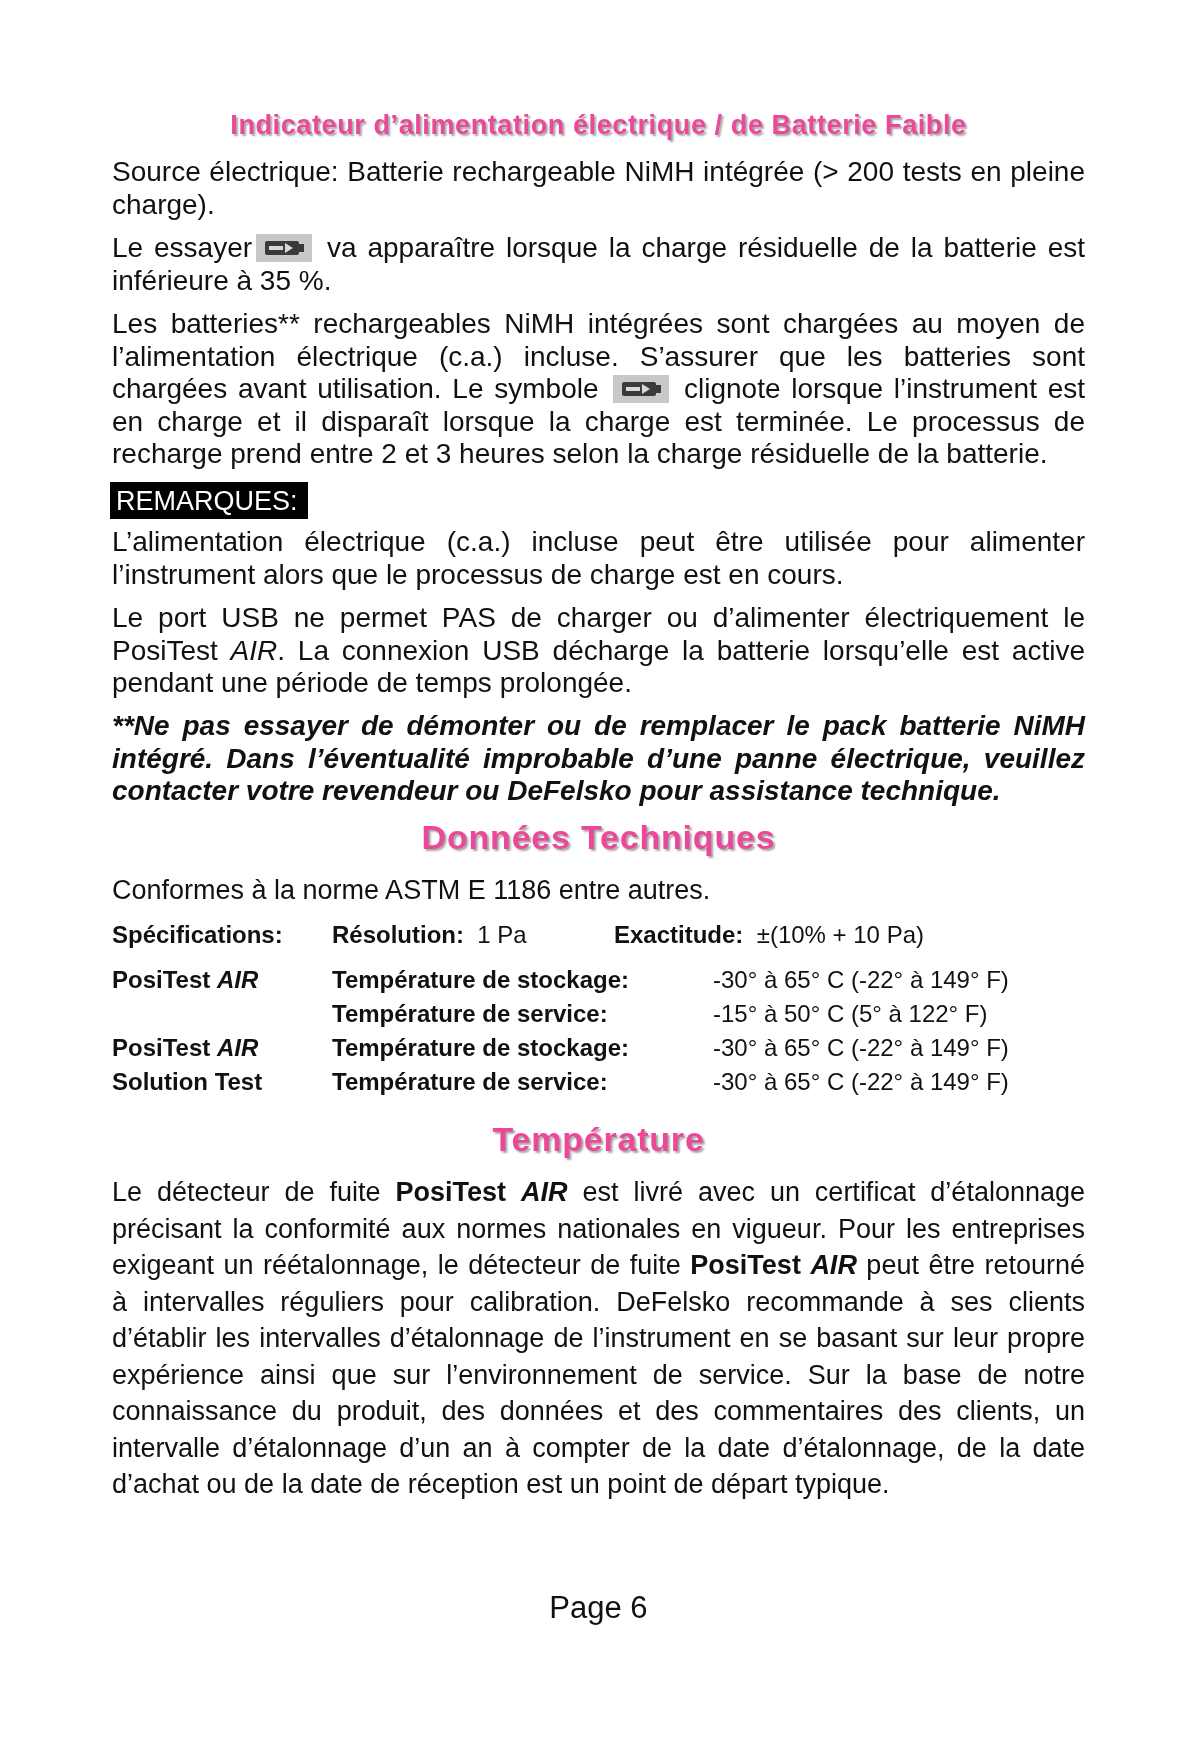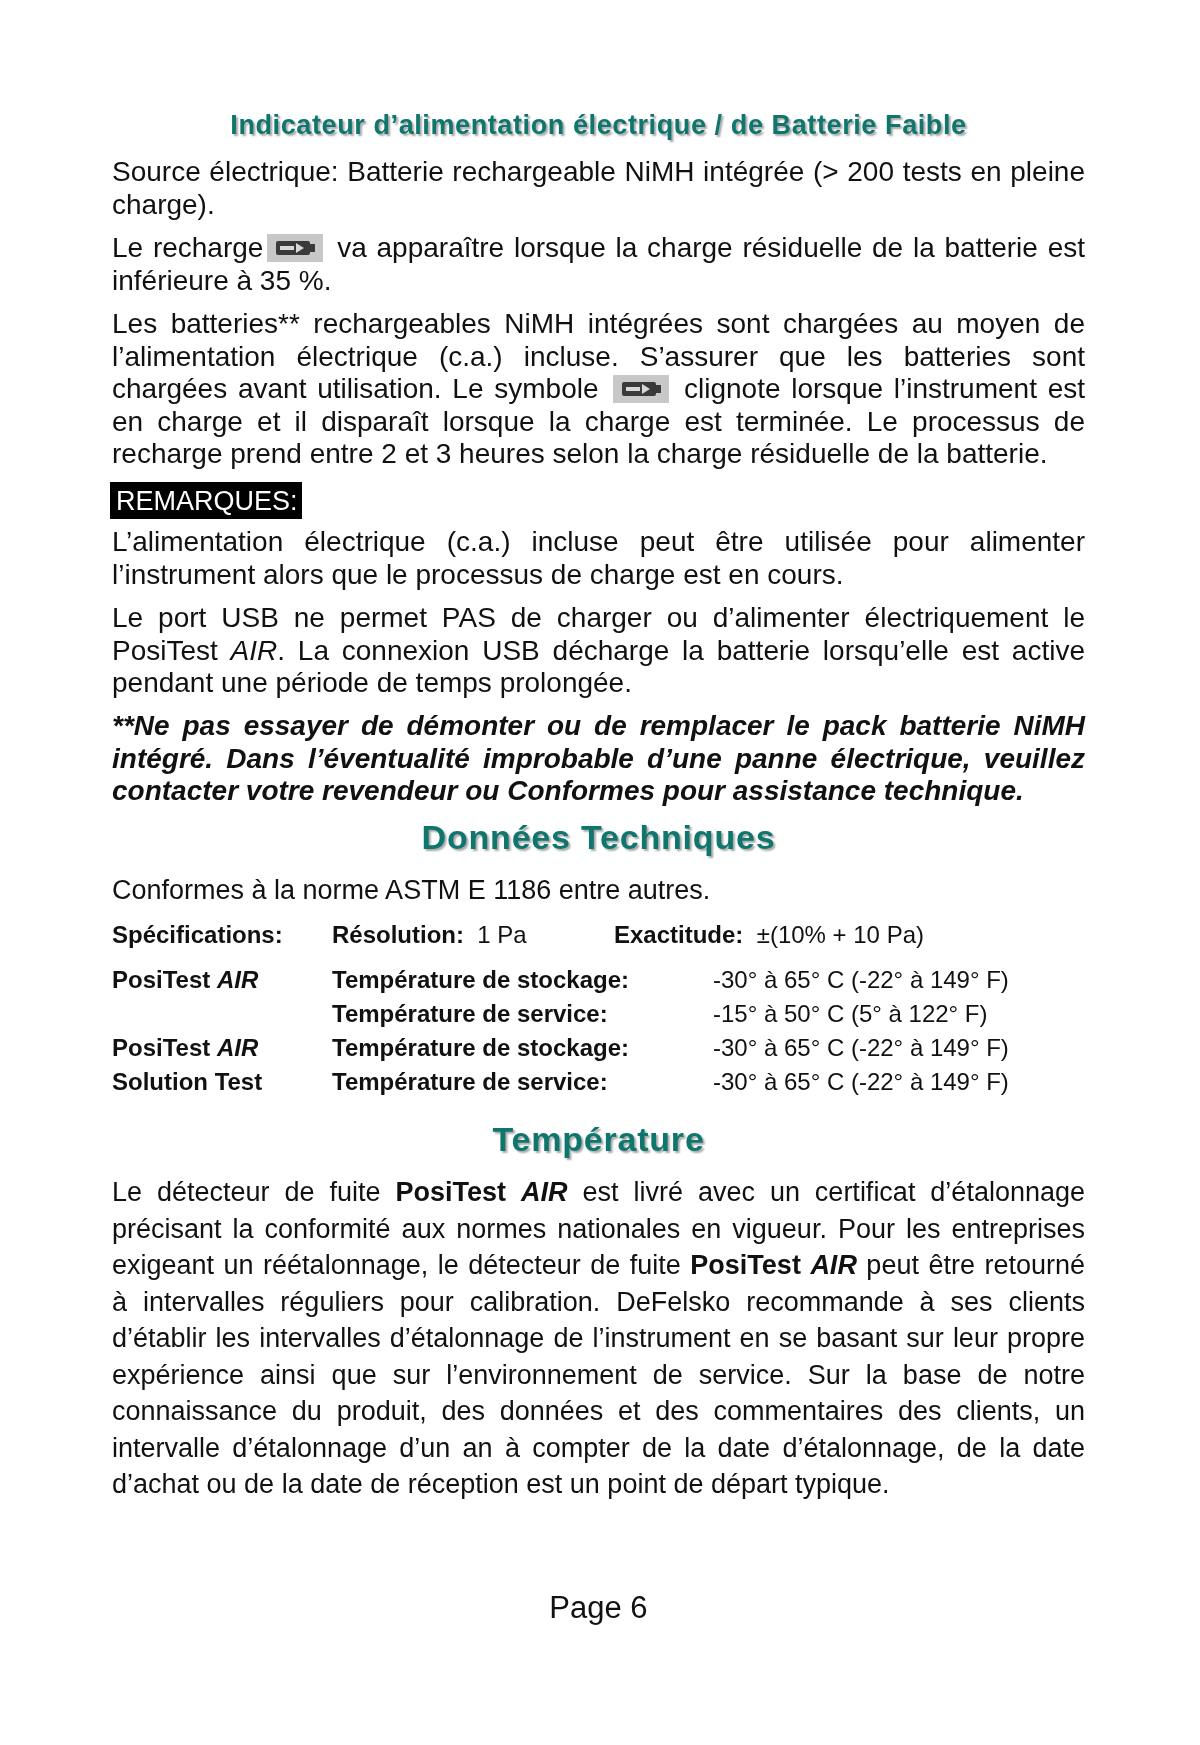--- a/index.html
+++ b/index.html
@@ -3,21 +3,21 @@
 <meta charset="utf-8">
 <style>
   html, body { margin: 0; padding: 0; background: #ffffff; }
   body {
     width: 1200px; height: 1745px; position: relative; overflow: hidden;
     font-family: "Liberation Sans", sans-serif; color: #111;
   }
   .page { position: absolute; left: 112px; top: 0; width: 973px; }
   .h1 {
     position: absolute; left: 0; width: 973px; text-align: center;
-    font-weight: bold; color: #0f766e;
+    font-weight: bold; color: #ec4899;
     text-shadow: 2px 2px 2px rgba(0,0,0,0.35);
   }
   .p {
     position: absolute; left: 0; width: 973px;
     font-size: 28px; line-height: 32.5px; text-align: justify;
     text-align-last: left; transform-origin: left top;
   }
   .b { font-weight: bold; }
   .i { font-style: italic; }
   .bi { font-weight: bold; font-style: italic; }
@@ -35,54 +35,54 @@
   }
   .bat-bar {
     position: absolute; left: 13px; top: 12px; width: 14px; height: 4px; background: #d8d8d8; z-index: 1;
   }
   .bat-arrow {
     position: absolute; left: 29px; top: 9px; width: 0; height: 0; z-index: 1;
     border-top: 5px solid transparent; border-bottom: 5px solid transparent; border-left: 8px solid #d8d8d8;
   }
   .remarques {
     position: absolute; left: -2px; top: 482px; background: #000; color: #fff;
-    font-size: 27px; padding: 3px 4px 2px 6px; line-height: 32px;
+    font-size: 27px; padding: 3px 10px 2px 6px; line-height: 32px;
   }
   .spec-row { position: absolute; left: 0; font-size: 24px; line-height: 32px; white-space: nowrap; }
   .col1 { position: absolute; left: 0; text-align: center; }
   .col2 { position: absolute; left: 220px; }
   .col3 { position: absolute; left: 601px; text-align: right; }
   .page-num { position: absolute; left: 0; width: 973px; text-align: center; top: 1590px; font-size: 31px; }
 </style>
 </head>
 <body>
 
 <div class="page">
 
   <div class="h1" style="top:110px;font-size:27px;letter-spacing:0.6px;">Indicateur d’alimentation électrique / de Batterie Faible</div>
 
   <div class="p" style="top:156px;">Source électrique: Batterie rechargeable NiMH intégrée (&gt; 200 tests en pleine charge).</div>
 
   <div class="p" style="top:232px;">
-    <span>Le recharge</span><span class="bat-icon"><span class="bat-bar"></span><span class="bat-arrow"></span></span> <span>va apparaître lorsque la charge résiduelle de la batterie est inférieure à 35 %.</span>
+    <span>Le essayer</span><span class="bat-icon"><span class="bat-bar"></span><span class="bat-arrow"></span></span> <span>va apparaître lorsque la charge résiduelle de la batterie est inférieure à 35 %.</span>
   </div>
 
   <div class="p" style="top:308px;">
     <span>Les batteries** rechargeables NiMH  intégrées sont chargées au moyen de l’alimentation électrique (c.a.) incluse. S’assurer que les batteries sont chargées avant utilisation. Le symbole</span> <span class="bat-icon"><span class="bat-bar"></span><span class="bat-arrow"></span></span> <span>clignote lorsque l’instrument est en charge et il disparaît lorsque la charge est terminée. Le processus de recharge prend entre 2 et 3 heures selon la charge résiduelle de la batterie.</span>
   </div>
 
   <div class="remarques">REMARQUES:</div>
 
   <div class="p" style="top:526px;">L’alimentation électrique (c.a.) incluse peut être utilisée pour alimenter l’instrument alors que le processus de charge est en cours.</div>
 
   <div class="p" style="top:602px;">
     <span>Le port USB ne permet PAS de charger ou d’alimenter électriquement le PosiTest </span><span class="i">AIR</span><span>. La connexion USB décharge la batterie lorsqu’elle est active pendant une période de temps prolongée.</span>
   </div>
 
-  <div class="p bi" style="top:710px;">**Ne pas essayer de démonter ou de remplacer le pack batterie NiMH intégré. Dans l’éventualité improbable d’une panne électrique, veuillez contacter votre revendeur ou Conformes pour assistance technique.</div>
+  <div class="p bi" style="top:710px;">**Ne pas essayer de démonter ou de remplacer le pack batterie NiMH intégré. Dans l’éventualité improbable d’une panne électrique, veuillez contacter votre revendeur ou DeFelsko pour assistance technique.</div>
 
   <div class="h1" style="top:818px;font-size:34px;letter-spacing:0.8px;">Données Techniques</div>
 
   <div class="p" style="top:874px;font-size:27px;">Conformes à la norme ASTM E 1186 entre autres.</div>
 
   <div class="spec-row" style="top:919px;">
     <span class="col1 b">Spécifications:</span>
     <span class="col2" style="white-space:nowrap;"><span class="b">Résolution:</span>&nbsp; <span>1 Pa</span></span>
     <span style="position:absolute;left:502px;white-space:nowrap;"><span class="b">Exactitude:</span>&nbsp; <span>±(10% + 10 Pa)</span></span>
   </div>

